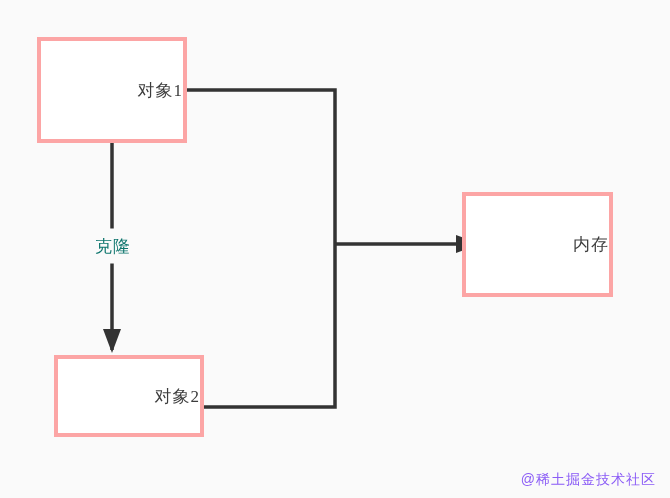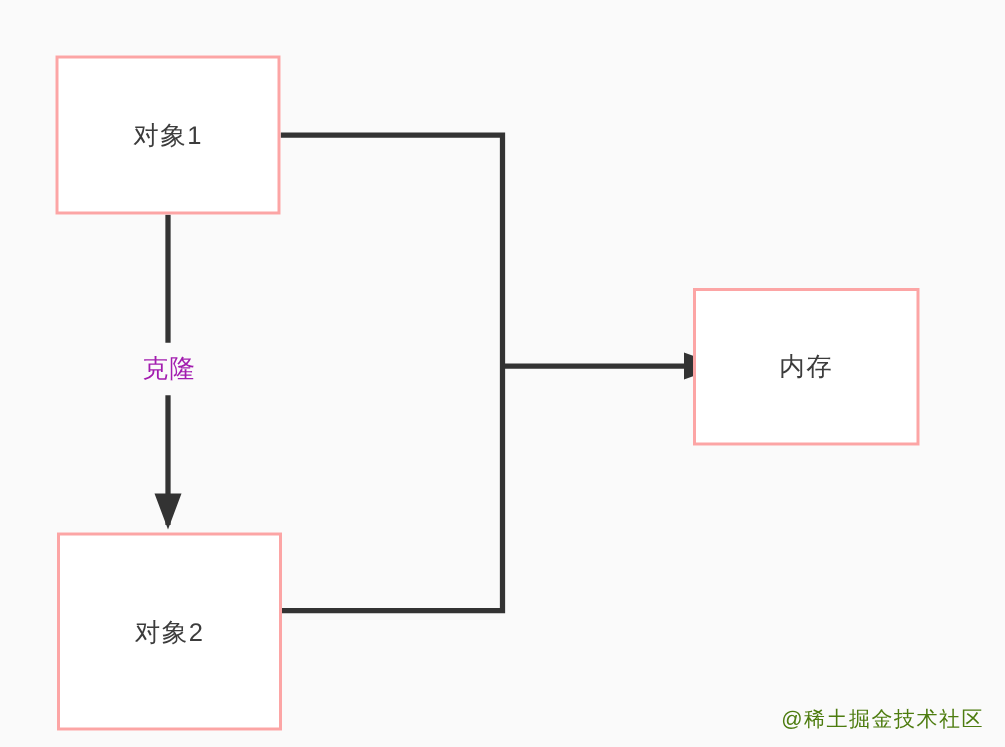--- a/index.html
+++ b/index.html
@@ -19,53 +19,54 @@
     position: absolute;
     left: 0;
     top: 0;
     width: 670px;
     height: 498px;
   }
   .node {
     position: absolute;
     box-sizing: border-box;
     background: #ffffff;
-    border: 2px solid #fca5a5;
+    border: 4px solid #fca5a5;
     display: flex;
     align-items: center;
-    justify-content: center;
+    justify-content: flex-end;
+    font-family: Liberation Serif, serif;
   }
   .node-label {
     font-size: 17px;
     color: #3c3c3c;
     letter-spacing: 1px;
     white-space: nowrap;
   }
   .node-object1 { left: 37px;  top: 37px;  width: 150px; height: 106px; }
-  .node-object2 { left: 38px;  top: 355px; width: 150px; height: 132px; }
+  .node-object2 { left: 54px;  top: 355px; width: 150px; height: 82px; }
   .node-memory  { left: 462px; top: 192px; width: 151px; height: 105px; }
   .edge-label {
     position: absolute;
     left: 113px;
     top: 246px;
     transform: translate(-50%, -50%);
     background: #fafafa;
     padding: 6px 2px;
     font-size: 17px;
-    color: #a21caf;
+    color: #0f766e;
     letter-spacing: 1px;
     white-space: nowrap;
     text-align: center;
   }
   .watermark {
     position: absolute;
     right: 14px;
     bottom: 9px;
     font-size: 14px;
-    color: #4d7c0f;
+    color: #8b5cf6;
     letter-spacing: 1px;
     white-space: nowrap;
   }
 </style>
 </head>
 <body>
 
 <div class="canvas">
 
   <svg class="connector-layer" viewBox="0 0 670 498" xmlns="http://www.w3.org/2000/svg">

